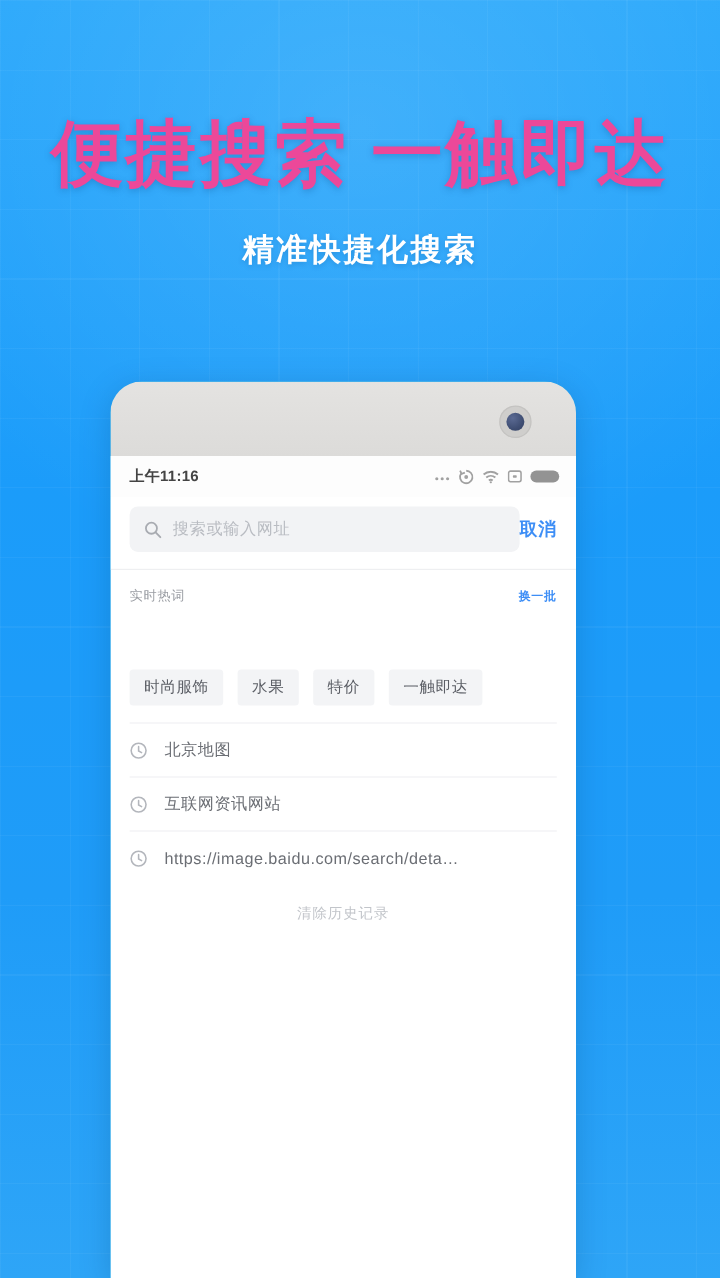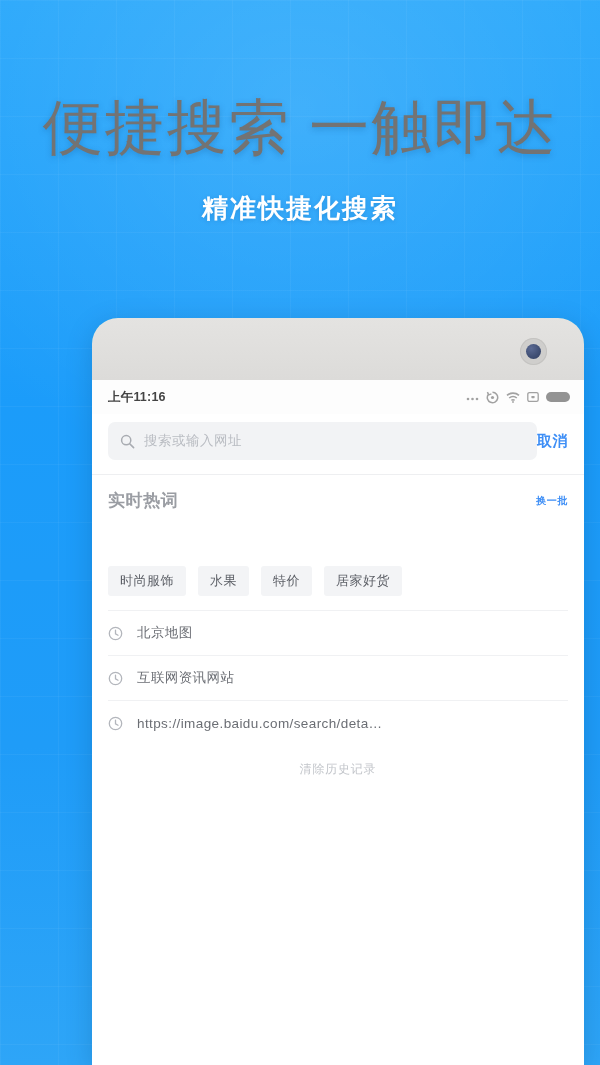--- a/index.html
+++ b/index.html
@@ -17,36 +17,36 @@
   }
   .bg-sheen{
     position:absolute; inset:0;
     background:radial-gradient(120% 60% at 50% 10%, rgba(255,255,255,0.12), rgba(255,255,255,0) 60%);
     pointer-events:none;
   }
 
   
   .hero{ position:absolute; left:0; right:0; top:96px; text-align:center; }
   .hero-title{
-    font-size:60px; font-weight:normal; color:#737373; letter-spacing:2px;
+    font-size:60px; font-weight:bold; color:#ec4899; letter-spacing:2px;
     line-height:1.08;
     text-shadow:0 2px 6px rgba(10,70,130,0.28);
     white-space:nowrap;
     text-align:center;
   }
   .hero-sub{
     margin-top:30px;
     font-size:26px; font-weight:bold; color:#ffffff; letter-spacing:2px;
     text-shadow:0 1px 4px rgba(10,70,130,0.22);
     white-space:nowrap;
   }
 
   
   .phone{
-    position:absolute; left:92px; top:318px; width:492px; height:747px;
+    position:absolute; left:92px; top:318px; width:388px; height:747px;
     border-radius:26px 26px 0 0;
     background:#0ea5e9;
     box-shadow:0 6px 26px rgba(6,60,110,0.22);
     overflow:hidden;
   }
   .phone-bezel{
     position:relative; height:62px; width:100%;
     background:linear-gradient(180deg,#e4e3e1 0%, #dcdbd9 100%);
   }
   .camera{
@@ -98,21 +98,21 @@
     white-space:nowrap;
   }
 
   .divider{ height:1px; background:#eeeff1; }
 
   
   .hot-head{
     display:flex; align-items:center; justify-content:space-between;
     padding:14px 16px 10px 16px;
   }
-  .hot-title{ font-size:17px; color:#9a9da3; letter-spacing:0.6px;font-weight:bold; }
+  .hot-title{ font-size:11px; color:#9a9da3; letter-spacing:0.6px; }
   .hot-refresh{ font-size:10px; color:#3d8ef6; font-weight:bold; letter-spacing:0.6px; }
 
   .tags{
     display:flex; flex-wrap:wrap; gap:10px 12px;
     padding:0 16px 14px 16px;
   }
   .tag{
     background:#f3f4f6; border-radius:3px;
     padding:6px 12px;
     font-size:13px; color:#5c5f66; letter-spacing:0.5px;
@@ -200,21 +200,21 @@
 
     <div class="hot-head">
       <div class="hot-title">实时热词</div>
       <div class="hot-refresh">换一批</div>
     </div>
 
     <div class="tags">
       <div class="tag">时尚服饰</div>
       <div class="tag">水果</div>
       <div class="tag">特价</div>
-      <div class="tag">居家好货</div>
+      <div class="tag">一触即达</div>
     </div>
 
     <div class="history">
 
       <div class="hist-item">
         <svg width="15" height="15" viewBox="0 0 15 15">
           <circle cx="7.5" cy="7.5" r="6.2" fill="none" stroke="#b3b6bc" stroke-width="1.3"></circle>
           <path d="M7.5 4.2V7.8L10 9.2" fill="none" stroke="#b3b6bc" stroke-width="1.3" stroke-linecap="round"></path>
         </svg>
         <span class="hist-text">北京地图</span>

